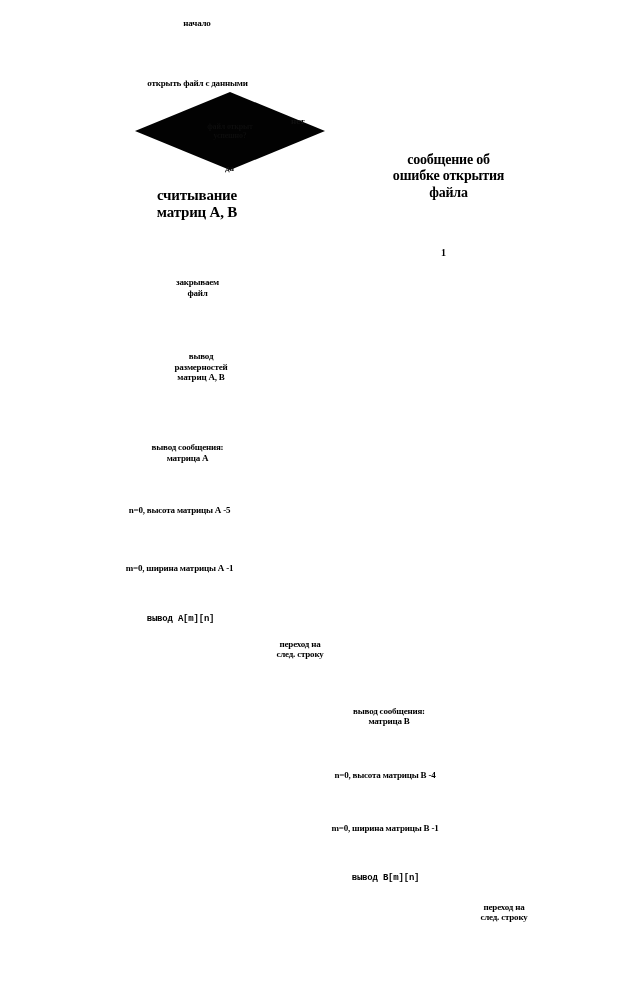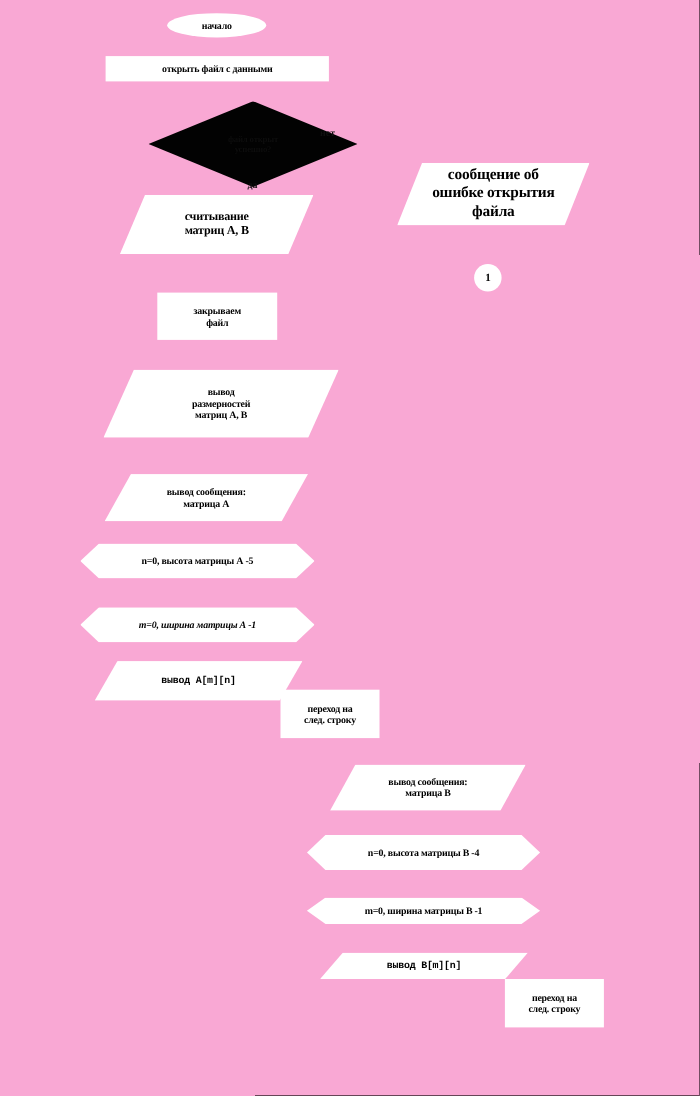--- a/index.html
+++ b/index.html
@@ -4,21 +4,21 @@
 <style>
   html, body {
     margin: 0;
     padding: 0;
     background: #000000;
   }
   #canvas {
     position: relative;
     width: 636px;
     height: 996px;
-    background: #f9a8d4;
+    background: #ffffff;
     overflow: hidden;
     font-family: "Liberation Serif", "DejaVu Serif", serif;
   }
   .node {
     position: absolute;
     box-sizing: border-box;
     display: flex;
     align-items: center;
     justify-content: center;
     text-align: center;
@@ -66,51 +66,51 @@
     font-family: "Liberation Serif", "DejaVu Serif", serif;
   }
 </style>
 </head>
 <body>
 
 <div id="canvas">
 
   <div class="node oval" style="left:152px; top:12px; width:90px; height:22px; font-size:9px;">начало</div>
 
-  <div class="node process" style="left:96px; top:51px; width:203px; height:23px; font-size:9px;">открыть  файл с данными</div>
+  <div class="node process" style="left:96px; top:72px; width:203px; height:23px; font-size:9px;">открыть  файл с данными</div>
 
   <div class="node diamond" style="left:135px; top:92px; width:190px; height:78px; font-size:8px;">файл открыт
 успешно?</div>
 
   <div class="edge-label" style="left:291px; top:116px;">нет</div>
 
   <div class="edge-label" style="left:225px; top:163px;">да</div>
 
-  <div class="node para" style="left:109px; top:177px; width:176px; height:54px; font-size:11px;">считывание
+  <div class="node para" style="left:109px; top:177px; width:176px; height:54px; font-size:15px;">считывание
 матриц А, В</div>
 
   <div class="node para" style="left:361px; top:148px; width:175px; height:57px; font-size:14px;">сообщение об
 ошибке открытия
 файла</div>
 
   <div class="node conn" style="left:431px; top:240px; width:25px; height:25px; font-size:10px;">1</div>
 
   <div class="node process" style="left:143px; top:266px; width:109px; height:43px; font-size:9px;">закрываем
 файл</div>
 
   <div class="node para" style="left:94px; top:336px; width:214px; height:62px; font-size:9px;">вывод
 размерностей
 матриц А, В</div>
 
   <div class="node para" style="left:95px; top:431px; width:185px; height:43px; font-size:9px;">вывод сообщения:
 матрица А</div>
 
   <div class="node hex" style="left:73px; top:494px; width:213px; height:32px; font-size:9px;">n=0, высота матрицы А -5</div>
 
-  <div class="node hex" style="left:73px; top:552px; width:213px; height:32px; font-size:9px;font-style:italic;">m=0, ширина матрицы А -1</div>
+  <div class="node hex" style="left:73px; top:552px; width:213px; height:32px; font-size:9px;">m=0, ширина матрицы А -1</div>
 
   <div class="node para-wide" style="left:86px; top:601px; width:189px; height:36px; font-size:9px;">вывод A[m][n]</div>
 
   <div class="node process" style="left:255px; top:627px; width:90px; height:44px; font-size:9px;">переход на
 след. строку</div>
 
   <div class="node para" style="left:300px; top:695px; width:178px; height:42px; font-size:9px;">вывод сообщения:
 матрица В</div>
 
   <div class="node hex" style="left:279px; top:759px; width:212px; height:32px; font-size:9px;">n=0, высота матрицы В -4</div>

